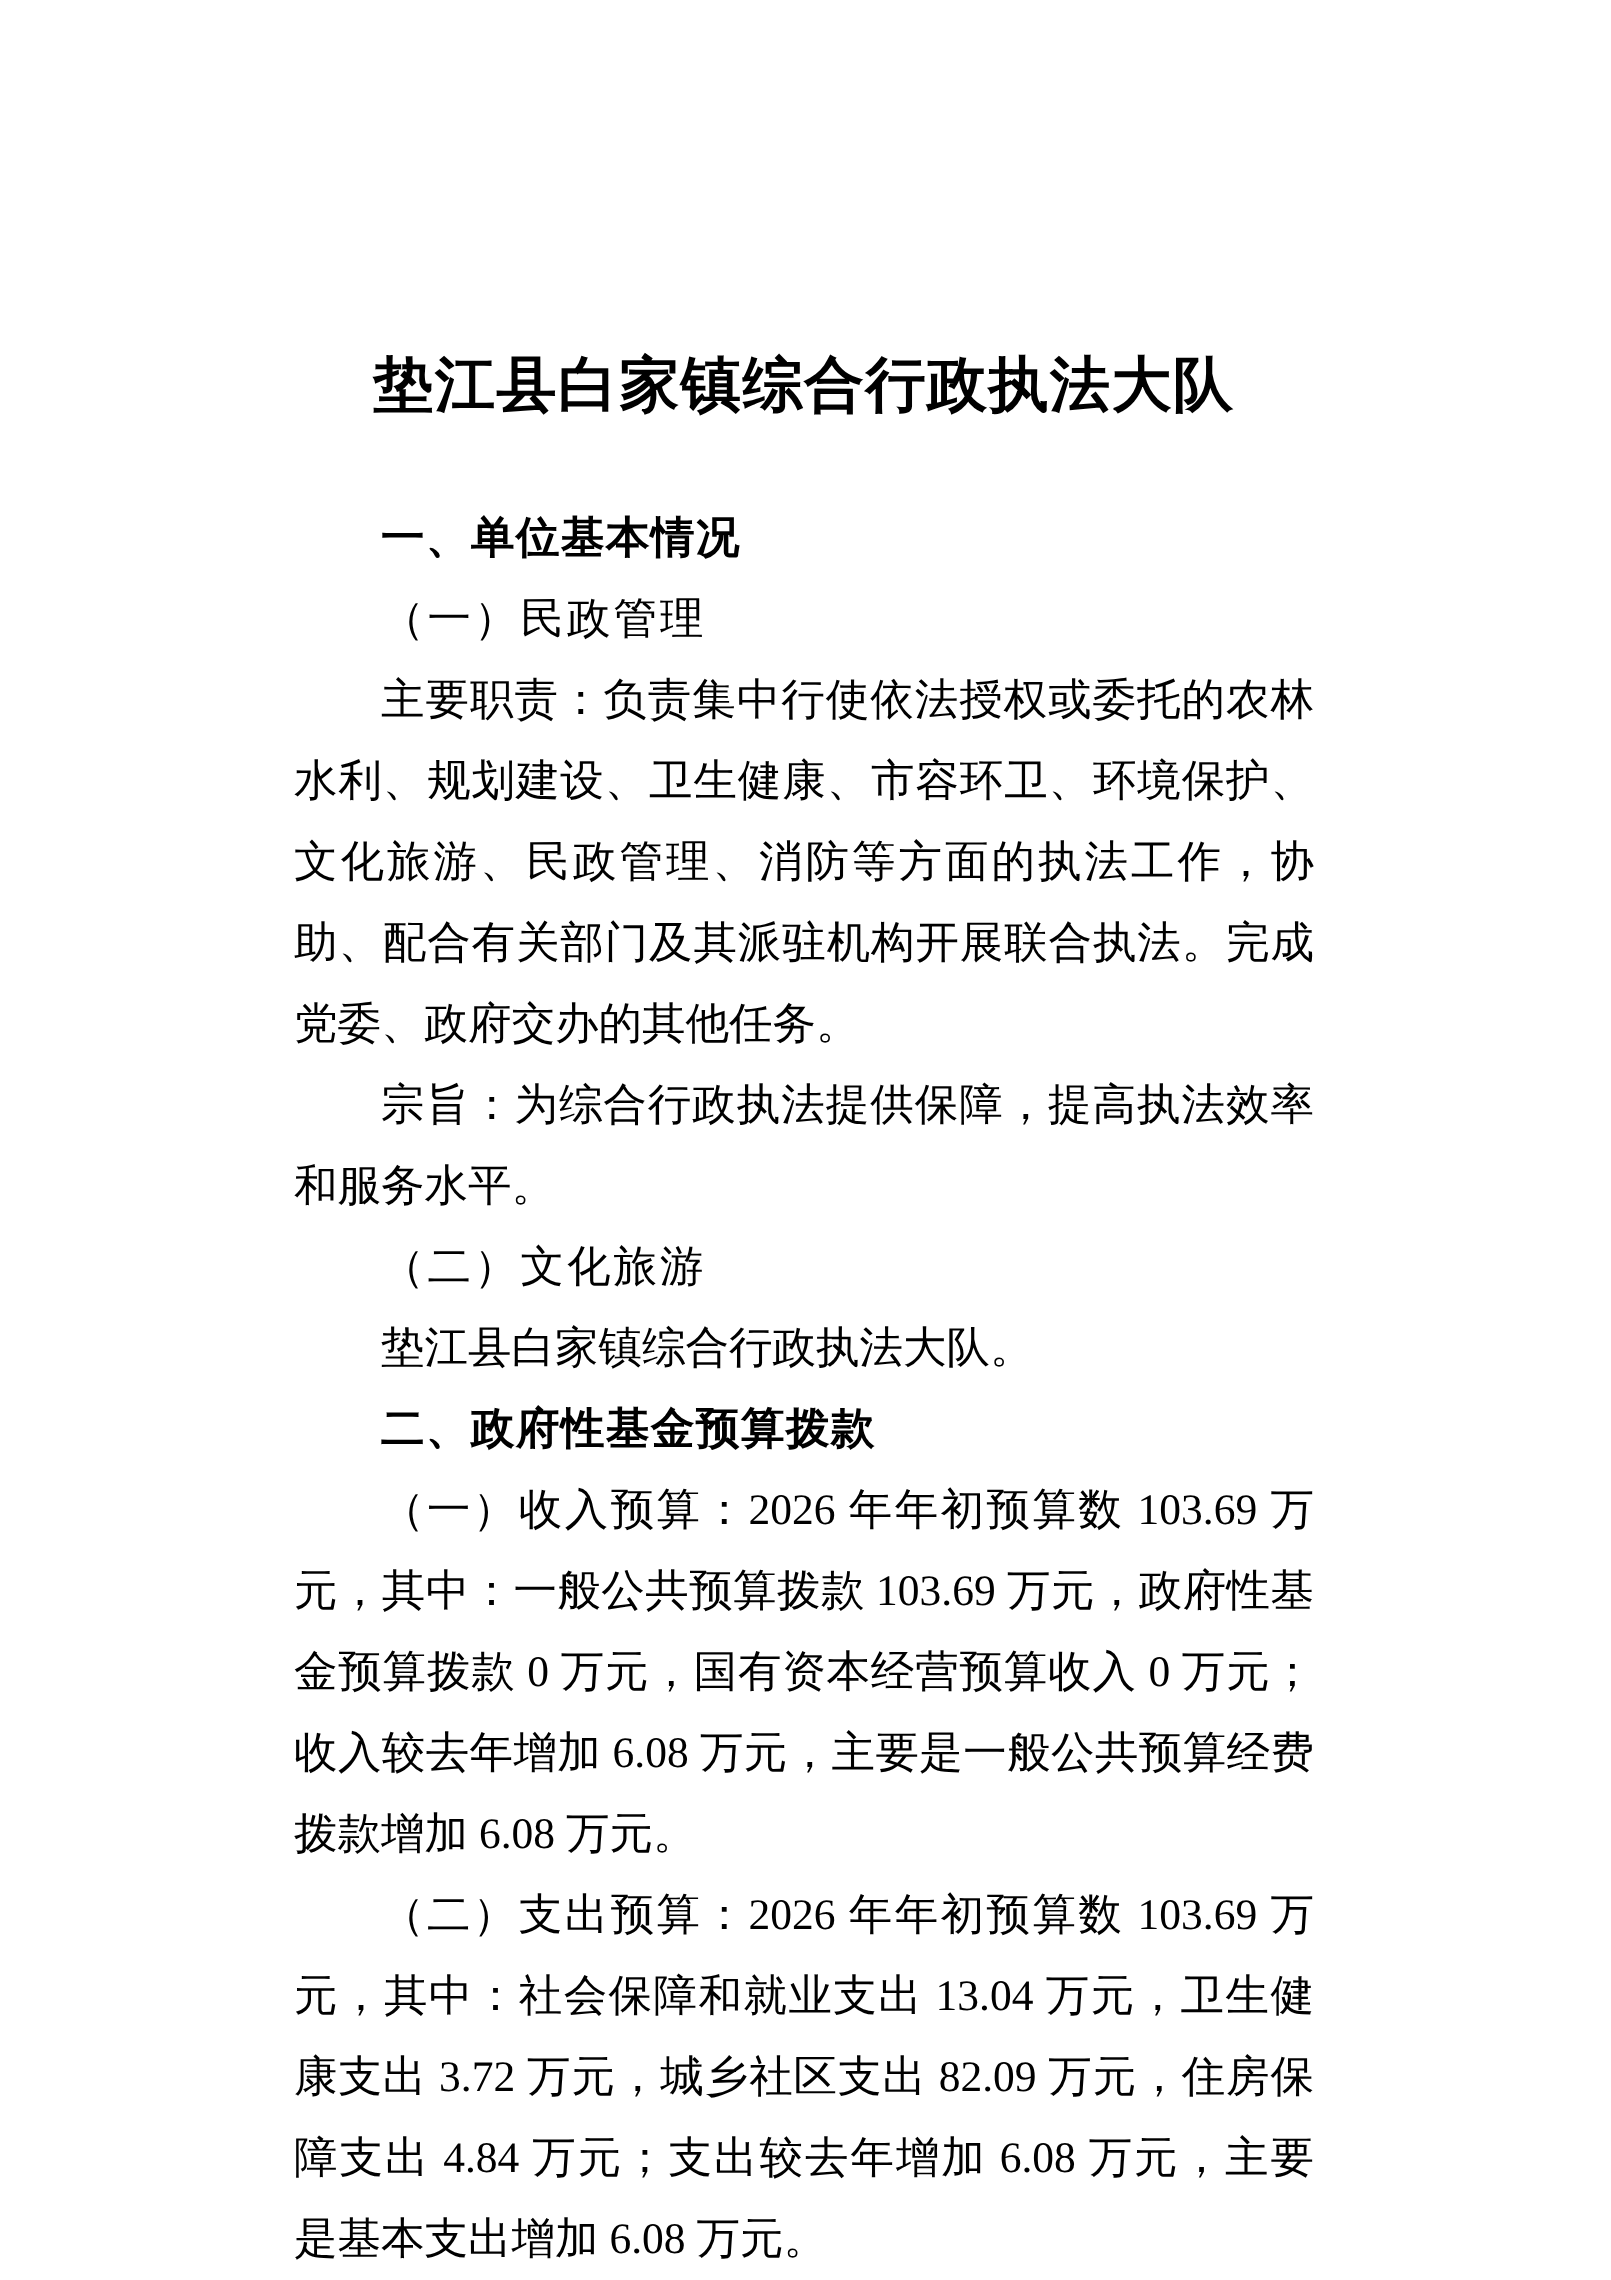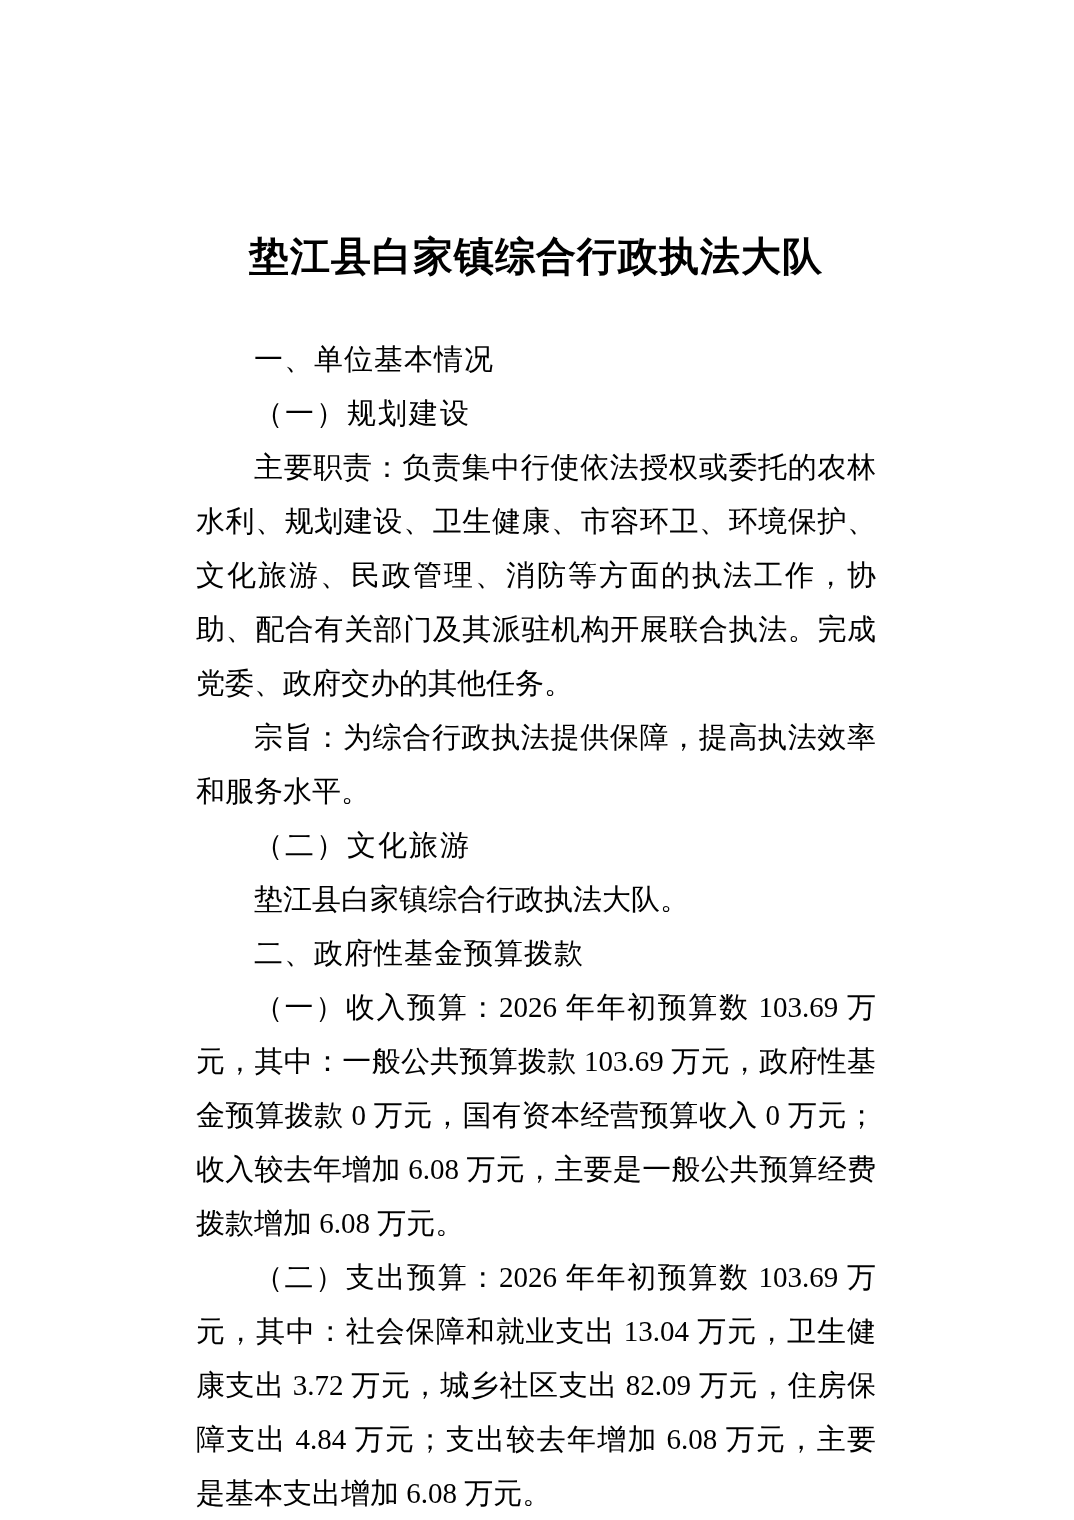--- a/index.html
+++ b/index.html
@@ -26,21 +26,21 @@
     line-height: 58px;
     letter-spacing: 1px;
   }
   .doc-body {
     margin-top: 46px;
     font-size: 29px;
     line-height: 54px;
   }
   .h1 {
     font-family: "Liberation Sans", "DejaVu Sans", sans-serif;
-    font-weight: 400;
+    font-weight: 700;
     text-indent: 58px;
     letter-spacing: 1px;
   }
   .h2 {
     font-family: "Liberation Serif", "DejaVu Serif", serif;
     font-weight: 400;
     text-indent: 58px;
     letter-spacing: 2px;
   }
   .p {
@@ -55,21 +55,21 @@
 <body>
 
 <div class="page">
 
   <div class="title-block">
     <div>垫江县白家镇综合行政执法大队</div>
   </div>
 
   <div class="doc-body">
     <div class="h1">一、单位基本情况</div>
-    <div class="h2">（一）规划建设</div>
+    <div class="h2">（一）民政管理</div>
     <div class="p">主要职责：负责集中行使依法授权或委托的农林水利、规划建设、卫生健康、市容环卫、环境保护、文化旅游、民政管理、消防等方面的执法工作，协助、配合有关部门及其派驻机构开展联合执法。完成党委、政府交办的其他任务。</div>
     <div class="p">宗旨：为综合行政执法提供保障，提高执法效率和服务水平。</div>
     <div class="h2">（二）文化旅游</div>
     <div class="p">垫江县白家镇综合行政执法大队。</div>
     <div class="h1">二、政府性基金预算拨款</div>
     <div class="p">（一）收入预算：2026 年年初预算数 103.69 万元，其中：一般公共预算拨款 103.69 万元，政府性基金预算拨款 0 万元，国有资本经营预算收入 0 万元；收入较去年增加 6.08 万元，主要是一般公共预算经费拨款增加 6.08 万元。</div>
     <div class="p">（二）支出预算：2026 年年初预算数 103.69 万元，其中：社会保障和就业支出 13.04 万元，卫生健康支出 3.72 万元，城乡社区支出 82.09 万元，住房保障支出 4.84 万元；支出较去年增加 6.08 万元，主要是基本支出增加 6.08 万元。</div>
     <div class="h1">三、政府交办的其他任务</div>
   </div>
 

